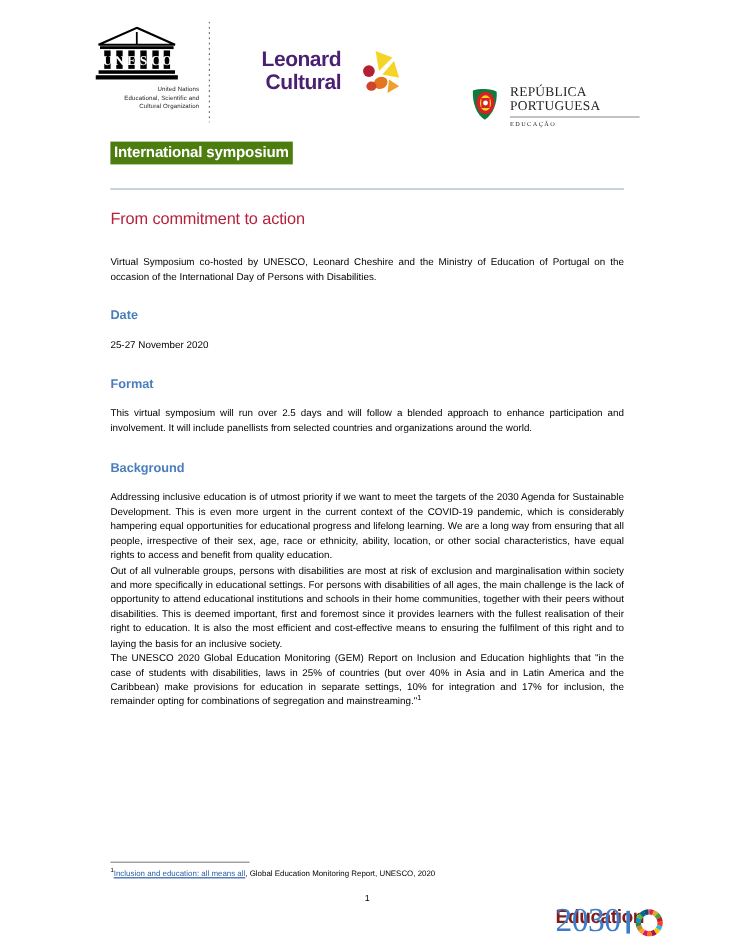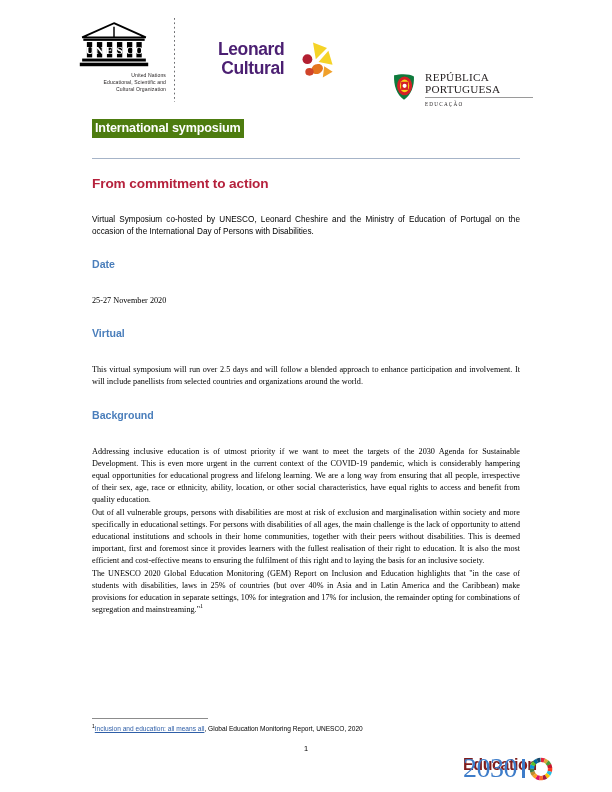--- a/index.html
+++ b/index.html
@@ -163,21 +163,21 @@
   h1.doc-title {
     font-size: 13.6px;
     font-weight: bold;
     color: #b5213c;
     line-height: 18.5px;
     margin: 24px 0 0 0;
     letter-spacing: -0.1px;
   }
   h2.doc-subtitle {
     font-size: 13.6px;
-    font-weight: bold;
+    font-weight: normal;
     color: #b5213c;
     line-height: 18.5px;
     margin: 16px 0 0 0;
     letter-spacing: -0.1px;
   }
 
   p.body-text {
     font-size: 8.2px;
     line-height: 12.2px;
     color: #000000;
@@ -191,22 +191,21 @@
   }
 
   h3.section-heading {
     font-size: 10.6px;
     font-weight: bold;
     color: #4a7ebb;
     line-height: 13px;
     margin: 20px 0 0 0;
   }
   .section-body {
-    margin-top: 24px;
-    font-family: Liberation Serif, serif;
+    margin-top: 12px;
   }
   .para-gap {
     margin-top: 11px;
   }
 
   sup.fn-ref {
     font-size: 6px;
     vertical-align: super;
     line-height: 0;
   }
@@ -377,21 +376,21 @@
       <p class="body-text">Virtual Symposium co-hosted by UNESCO, Leonard Cheshire and the Ministry of Education of Portugal on the occasion of the International Day of Persons with Disabilities.</p>
     </div>
 
     
     <h3 class="section-heading">Date</h3>
     <div class="section-body">
       <p class="body-text" style="text-align:left;">25-27 November 2020</p>
     </div>
 
     
-    <h3 class="section-heading">Virtual</h3>
+    <h3 class="section-heading">Format</h3>
     <div class="section-body">
       <p class="body-text">This virtual symposium will run over 2.5 days and will follow a blended approach to enhance participation and involvement. It will include panellists from selected countries and organizations around the world.</p>
     </div>
 
     
     <h3 class="section-heading">Background</h3>
     <div class="section-body">
       <p class="body-text">Addressing inclusive education is of utmost priority if we want to meet the targets of the 2030 Agenda for Sustainable Development. This is even more urgent in the current context of the COVID-19 pandemic, which is considerably hampering equal opportunities for educational progress and lifelong learning. We are a long way from ensuring that all people, irrespective of their sex, age, race or ethnicity, ability, location, or other social characteristics, have equal rights to access and benefit from quality education.</p>
       <p class="body-text para-gap">Out of all vulnerable groups, persons with disabilities are most at risk of exclusion and marginalisation within society and more specifically in educational settings. For persons with disabilities of all ages, the main challenge is the lack of opportunity to attend educational institutions and schools in their home communities, together with their peers without disabilities. This is deemed important, first and foremost since it provides learners with the fullest realisation of their right to education. It is also the most efficient and cost-effective means to ensuring the fulfilment of this right and to laying the basis for an inclusive society.</p>
       <p class="body-text para-gap"><span>The UNESCO 2020 Global Education Monitoring (GEM) Report on Inclusion and Education highlights that "in the case of students with disabilities, laws in 25% of countries (but over 40% in Asia and in Latin America and the Caribbean) make provisions for education in separate settings, 10% for integration and 17% for inclusion, the remainder opting for combinations of segregation and mainstreaming."</span><sup class="fn-ref">1</sup></p>

